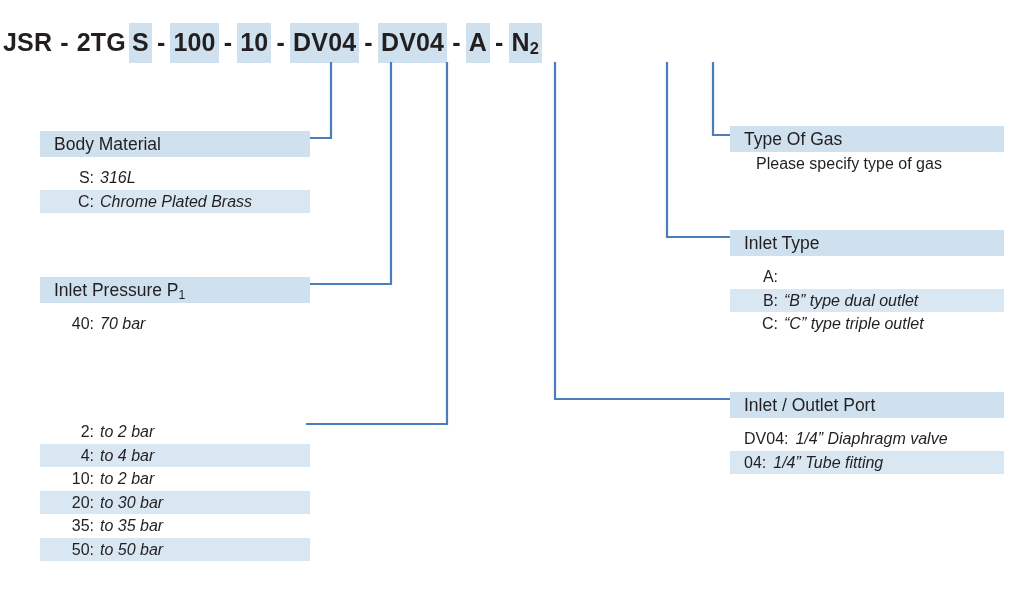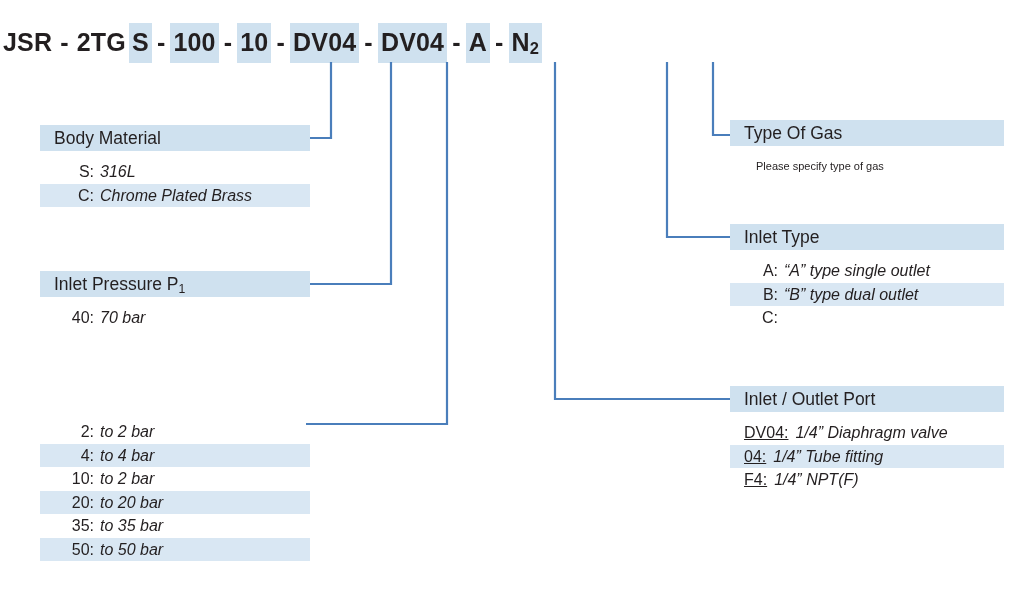--- a/index.html
+++ b/index.html
@@ -62,20 +62,21 @@
     position: absolute;
   }
   .block .bar {
     background: #cfe1ef;
     font-size: 17.5px;
     line-height: 26px;
     height: 26px;
     padding: 0 0 0 14px;
     white-space: nowrap;
     box-sizing: border-box;
+    margin-top: 6px;
   }
   .block .bar sub {
     font-size: 0.7em;
     vertical-align: baseline;
     position: relative;
     bottom: -0.25em;
   }
   .rows {
     margin-top: 9px;
   }
@@ -100,28 +101,26 @@
   .row .desc {
     flex: 0 0 auto;
     font-style: italic;
   }
   
   .row.leftcode .code {
     text-align: center;
     width: auto !important;
     padding-left: 14px;
     padding-right: 7px;
-    text-decoration: underline;
   }
   .note {
-    font-size: 11px;
+    font-size: 16px;
     line-height: 23.5px;
     white-space: nowrap;
     padding-left: 26px;
-    margin-top: 9px;
   }
 
   
   #blk-body     { left: 40px;  top: 125px; width: 270px; }
   #blk-inlet-p  { left: 40px;  top: 271px; width: 270px; }
   #blk-outlet-p { left: 40px;  top: 411px; width: 270px; }
   #blk-gas      { left: 730px; top: 120px; width: 274px; }
   #blk-inlet-t  { left: 730px; top: 224px; width: 274px; }
   #blk-port     { left: 730px; top: 386px; width: 274px; }
 
@@ -191,21 +190,21 @@
     <div class="row shade">
       <span class="code">4:</span>
       <span class="desc">to 4 bar</span>
     </div>
     <div class="row">
       <span class="code">10:</span>
       <span class="desc">to 2 bar</span>
     </div>
     <div class="row shade">
       <span class="code">20:</span>
-      <span class="desc">to 20 bar</span>
+      <span class="desc">to 30 bar</span>
     </div>
     <div class="row">
       <span class="code">35:</span>
       <span class="desc">to 35 bar</span>
     </div>
     <div class="row shade">
       <span class="code">50:</span>
       <span class="desc">to 50 bar</span>
     </div>
   </div>
@@ -214,41 +213,37 @@
 <div class="block" id="blk-gas">
   <div class="bar">Type Of Gas</div>
   <div class="note">Please specify type of gas</div>
 </div>
 
 <div class="block" id="blk-inlet-t">
   <div class="bar">Inlet Type</div>
   <div class="rows">
     <div class="row">
       <span class="code">A:</span>
-      <span class="desc">“A” type single outlet</span>
     </div>
     <div class="row shade">
       <span class="code">B:</span>
       <span class="desc">“B” type dual outlet</span>
     </div>
     <div class="row">
       <span class="code">C:</span>
+      <span class="desc">“C” type triple outlet</span>
     </div>
   </div>
 </div>
 
 <div class="block" id="blk-port">
   <div class="bar">Inlet / Outlet Port</div>
   <div class="rows">
     <div class="row leftcode">
       <span class="code">DV04:</span>
       <span class="desc">1/4” Diaphragm valve</span>
     </div>
     <div class="row leftcode shade">
       <span class="code">04:</span>
       <span class="desc">1/4” Tube fitting</span>
     </div>
-    <div class="row leftcode">
-      <span class="code">F4:</span>
-      <span class="desc">1/4” NPT(F)</span>
-    </div>
   </div>
 </div>
 
 </body></html>

